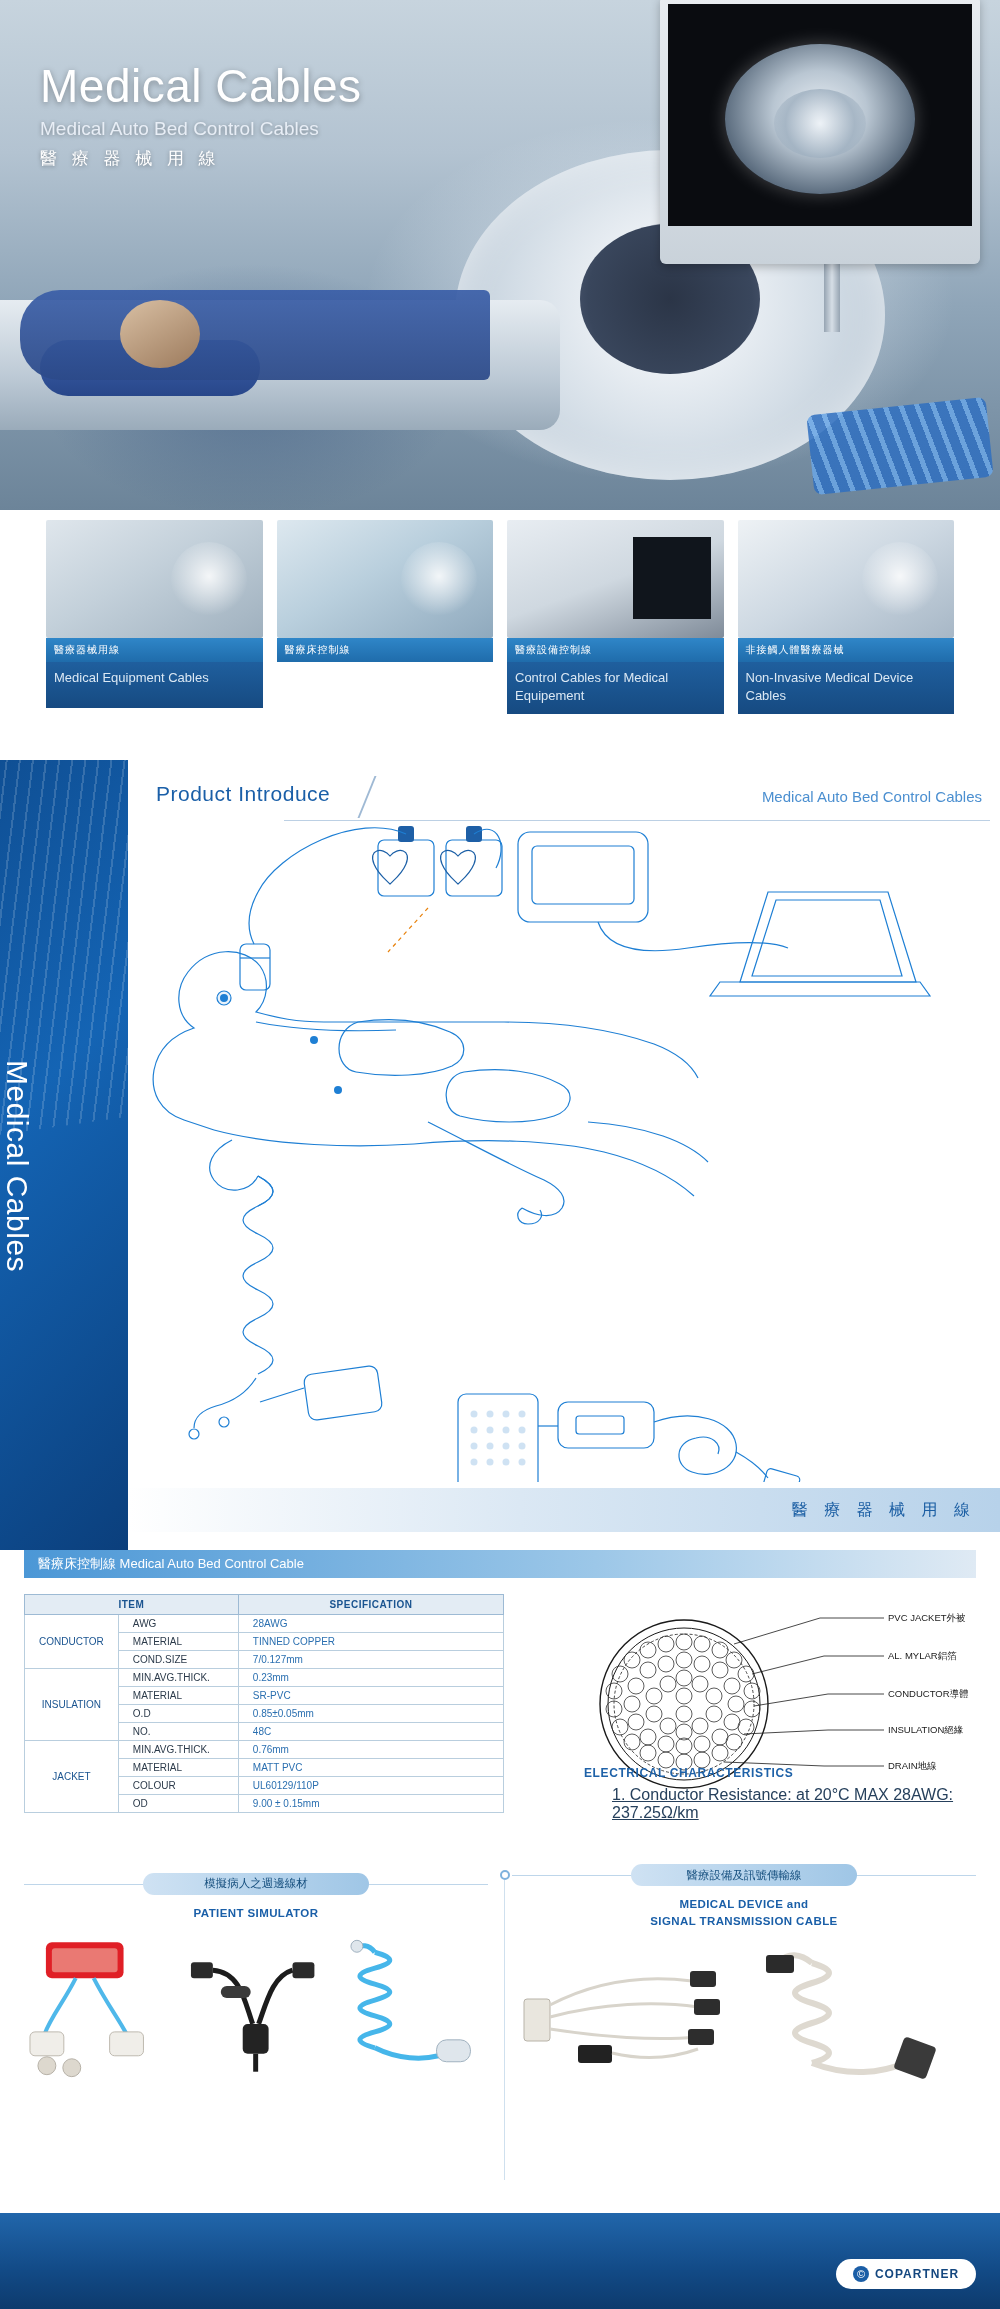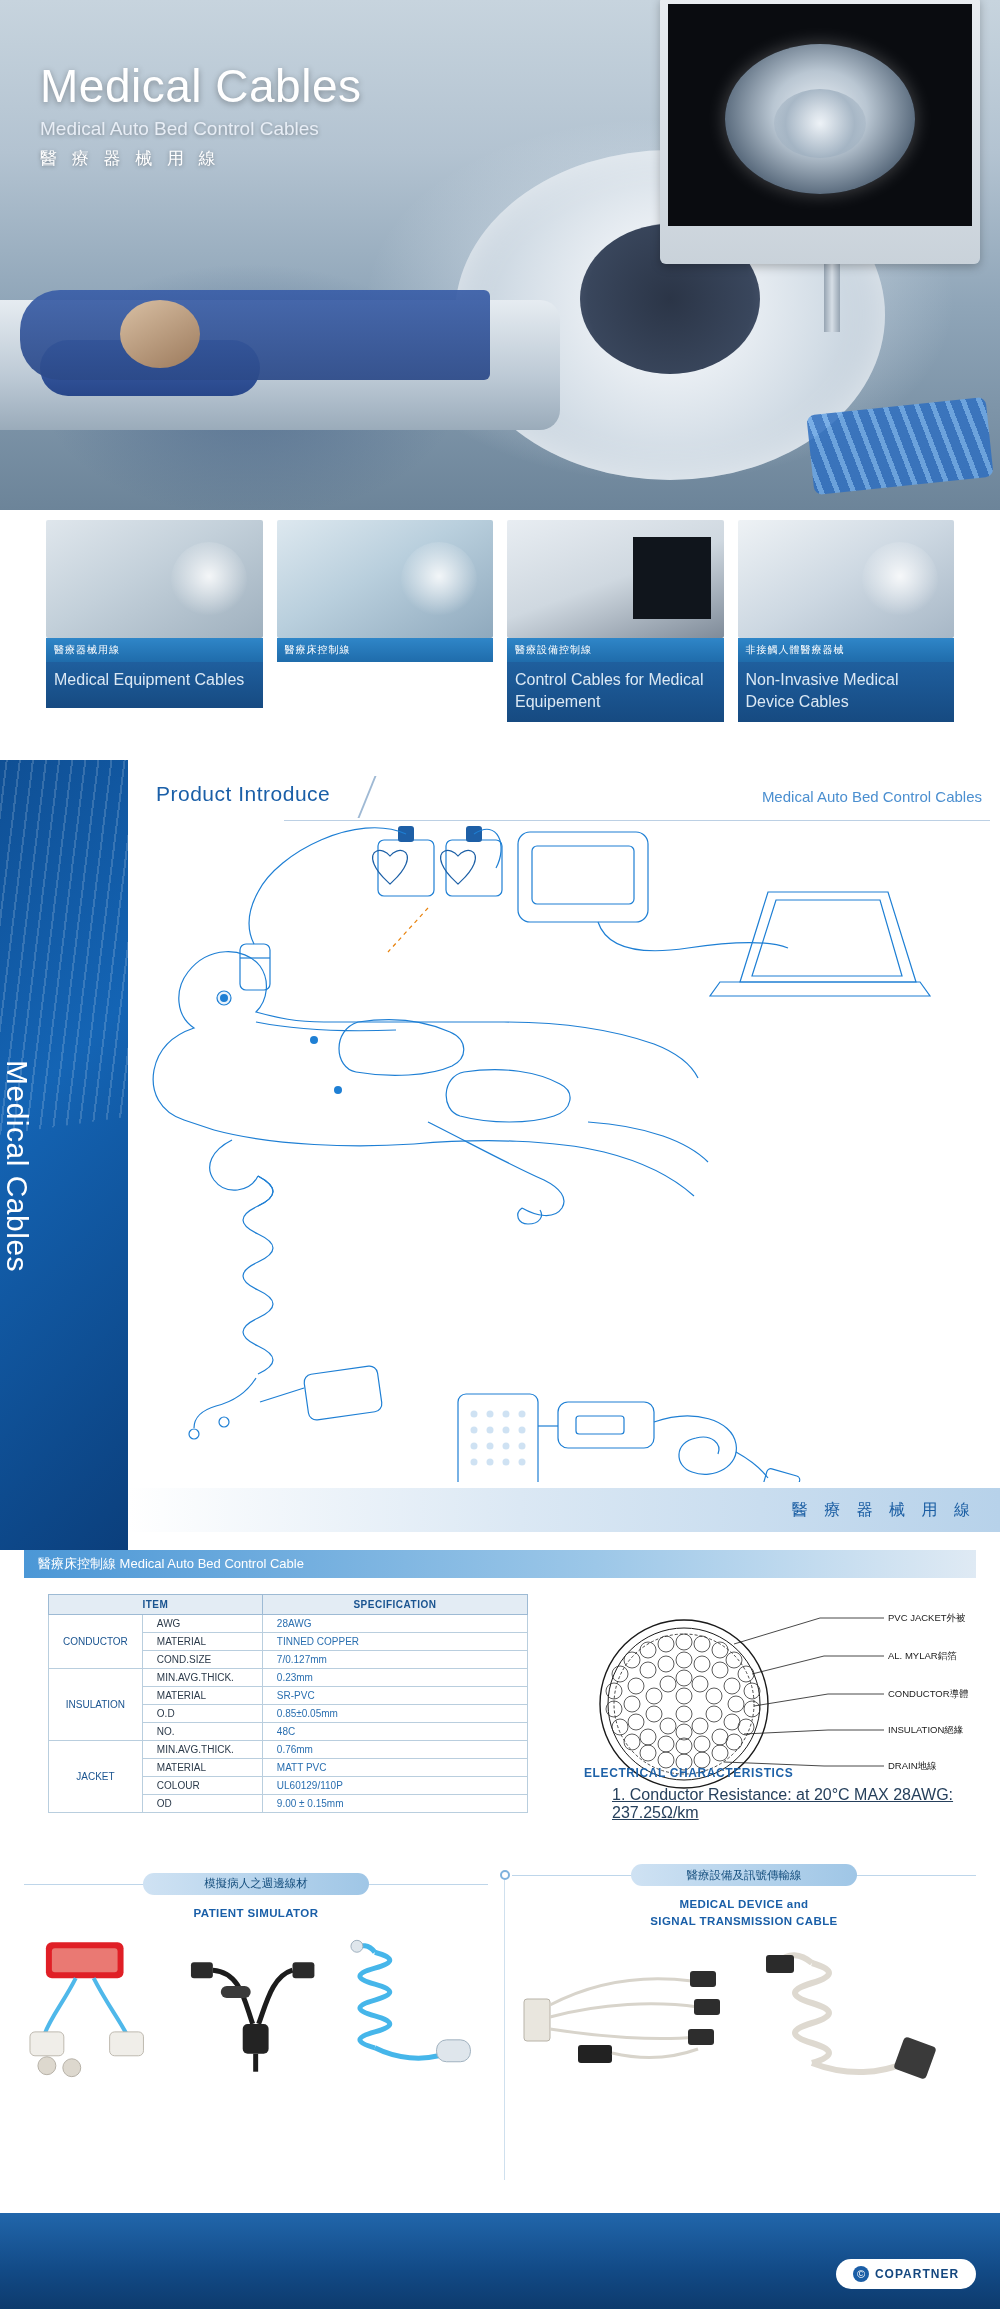--- a/index.html
+++ b/index.html
@@ -149,21 +149,21 @@
     content:""; position:absolute; left:58%; top:14%;
     width:36%; height:70%; background:#10151c;
   }
   .cat-label {
     background: linear-gradient(180deg,#2f86c8,#1f6cab);
     color: #fff; font-size: 10px; padding: 5px 8px;
     letter-spacing: 1px;
   }
   .cat-en {
     background: linear-gradient(180deg,#1f5f9e,#164a81);
-    color: #dbe8f4; font-size: 16px; padding: 7px 8px 10px 8px;
+    color: #dbe8f4; font-size: 13px; padding: 7px 8px 10px 8px;
     line-height: 1.35; min-height: 46px;
   }
 
   
   .intro-wrap {
     position: relative;
     width: 1000px; height: 790px;
     background: #ffffff;
   }
   .intro-left {
@@ -236,21 +236,20 @@
   .spec-area {
     position: relative;
     margin: 16px 24px 0 24px;
     height: 260px;
   }
   table.spec {
     border-collapse: collapse;
     width: 480px;
     font-size: 10px;
     color: #2b3a4a;
-    margin-left: 24px;
   }
   table.spec th {
     background: #e3ecf4; color: #1a5490;
     border: 1px solid #9dbad4;
     padding: 4px; font-size: 10px; letter-spacing: .5px;
   }
   table.spec td {
     border: 1px solid #b9cede;
     padding: 3px 14px;
     height: 17px;

